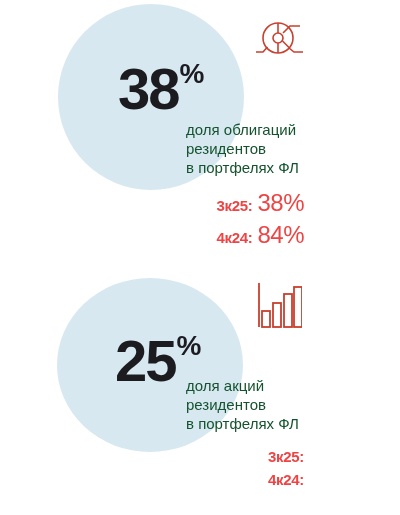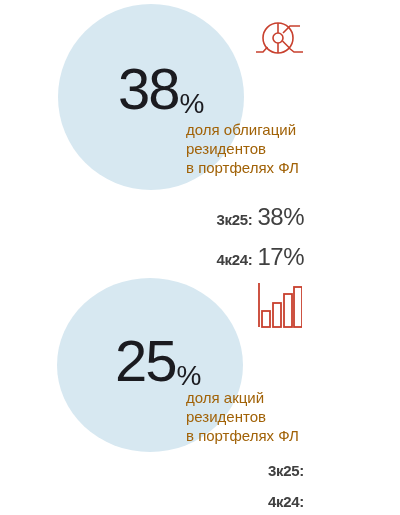--- a/index.html
+++ b/index.html
@@ -45,66 +45,65 @@
     left: 57px;
     top: 18px;
     width: 186px;
     height: 174px;
   }
 
   
   .headline {
     position: absolute;
     display: flex;
-    align-items: flex-end;
+    align-items: flex-start;
     color: #1b1b20;
-    font-weight: normal;
+    font-weight: bold;
     letter-spacing: -2px;
     white-space: nowrap;
   }
   .headline .value {
     font-size: 58px;
     line-height: 58px;
   }
   .headline .pct {
     font-size: 28px;
     line-height: 28px;
     letter-spacing: -1px;
     margin-left: 1px;
   }
   #block-bonds .headline { left: 118px; top: 60px; }
   #block-stocks .headline { left: 115px; top: 72px; }
 
   
   .caption {
     position: absolute;
-    color: #a16207;
+    color: #14532d;
     font-size: 15px;
     line-height: 19px;
     white-space: nowrap;
   }
   #block-bonds .caption { left: 186px; top: 120px; }
-  #block-stocks .caption { left: 186px; top: 128px; }
+  #block-stocks .caption { left: 186px; top: 116px; }
 
   
   .quarters {
     position: absolute;
     width: 240px;
   }
   #block-bonds .quarters { left: 64px; top: 190px; }
   #block-stocks .quarters { left: 64px; top: 188px; }
 
   .quarter-row {
     display: flex;
     align-items: baseline;
     justify-content: flex-end;
-    color: #404040;
+    color: #ef4444;
     white-space: nowrap;
     margin-bottom: 6px;
-    margin-top: 14px;
   }
   .quarter-row .label {
     font-size: 15px;
     font-weight: bold;
     letter-spacing: -0.3px;
   }
   .quarter-row .amount {
     font-size: 24px;
     line-height: 26px;
     letter-spacing: -0.5px;
@@ -152,21 +151,21 @@
       <div>в портфелях ФЛ</div>
     </div>
 
     <div class="quarters">
       <div class="quarter-row">
         <span class="label">3к25:</span>
         <span class="amount">38%</span>
       </div>
       <div class="quarter-row">
         <span class="label">4к24:</span>
-        <span class="amount">17%</span>
+        <span class="amount">84%</span>
       </div>
     </div>
   </div>
 
   <div class="stat-block" id="block-stocks">
 
     <div class="circle"></div>
 
     <div class="icon" id="bar-icon-wrap">
       <svg width="46" height="48" viewBox="0 0 46 48" fill="none">

